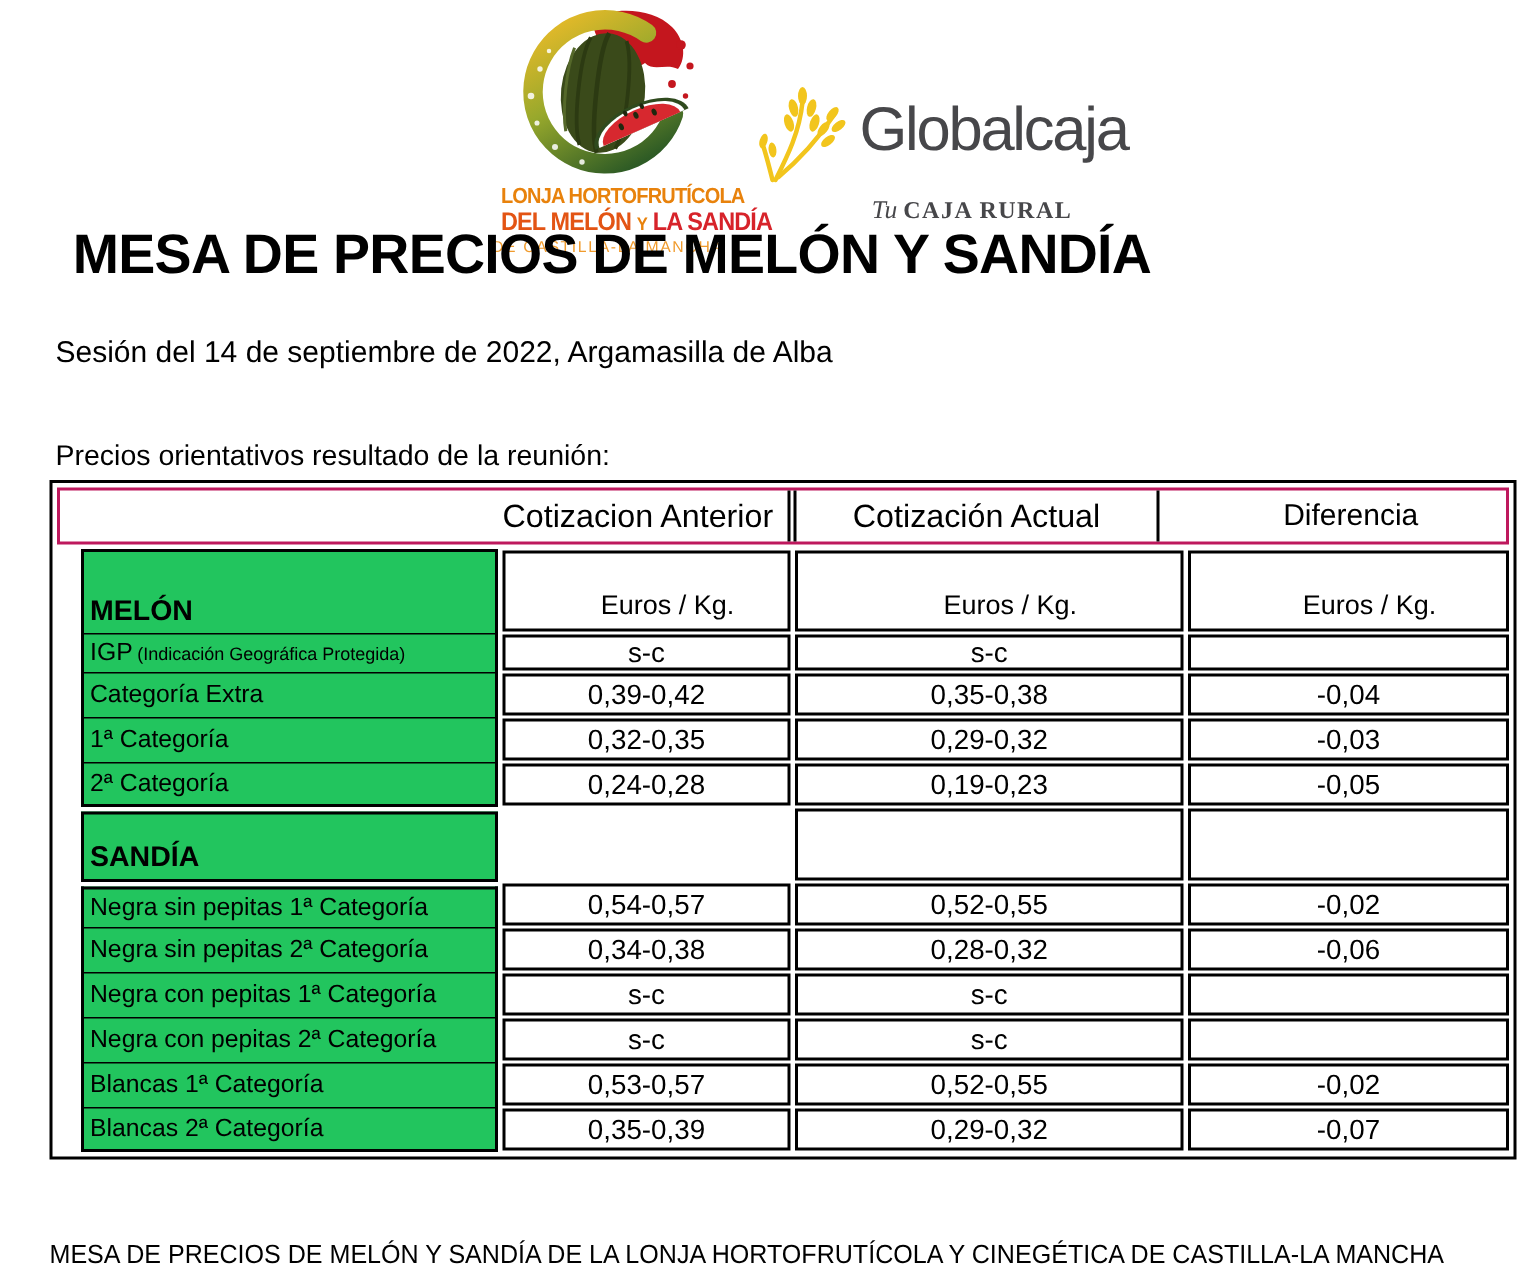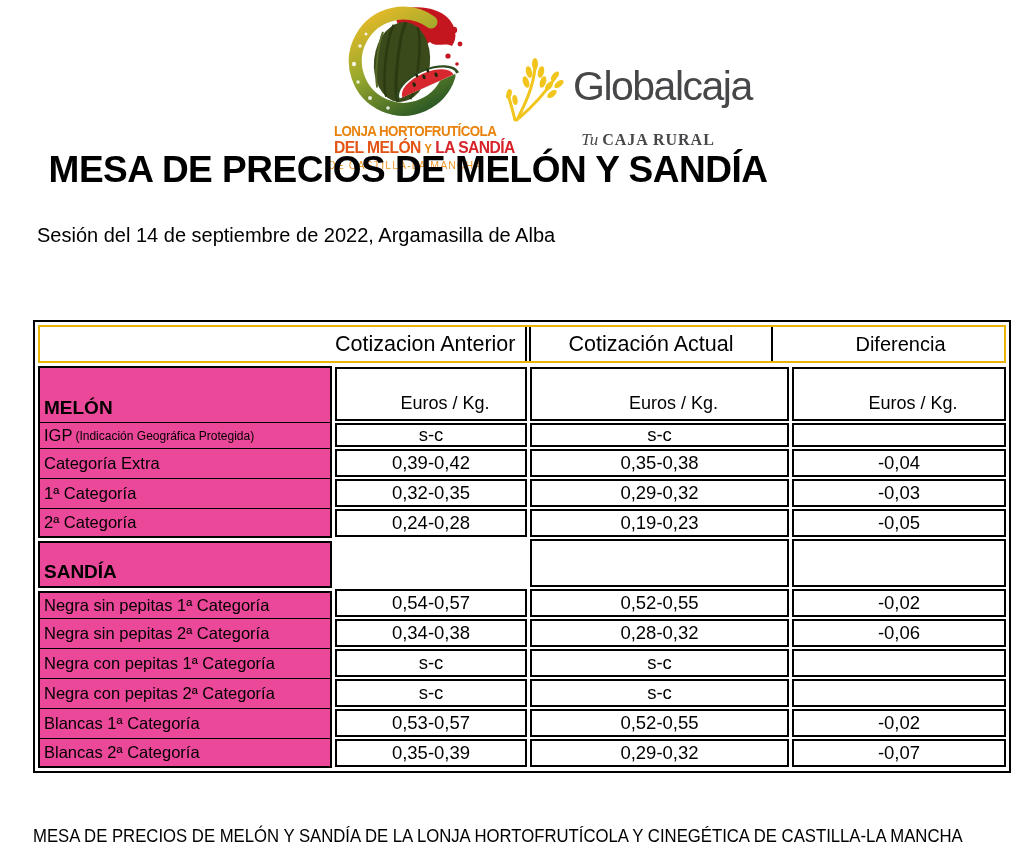--- a/index.html
+++ b/index.html
@@ -27,32 +27,32 @@
 
   
   .doc-title { position:absolute; left:0; top:149px; width:816px; text-align:center;
     font-size:37px; font-weight:bold; letter-spacing:-0.5px; }
   .session-line { position:absolute; left:37px; top:224px; font-size:20px; }
   .intro-line { position:absolute; left:37px; top:294px; font-size:19px; }
 
   
   .ptable { position:absolute; left:33px; top:320px; width:978px;
     border:2px solid #000; padding:3px; display:flex; flex-direction:column; gap:3px; background:#fff; }
-  .phead { border:2px solid #eab308; height:38px; display:flex; align-items:stretch; }
+  .phead { border:2px solid #be185d; height:38px; display:flex; align-items:stretch; }
   .ph-spacer { width:295px; }
   .ph-prev { width:192px; overflow:hidden; white-space:nowrap; display:flex; align-items:center;
     font-size:21.5px; border-right:2px solid #000; }
   .ph-cur { width:242px; margin-left:2px; border-left:2px solid #000; display:flex; align-items:center; justify-content:center; font-size:21.5px; }
   .ph-diff { flex:1; border-left:2px solid #000; display:flex; align-items:center; justify-content:center; font-size:20px;padding-left:24px; }
 
   .pbody { display:grid; grid-template-columns:294px 192px 259px 214px; column-gap:3px;
     grid-template-rows:56px 26px 30px 30px 30px 50px 30px 30px 30px 30px 30px 30px; }
 
   .c-lbl { border-left:2px solid #000; border-right:2px solid #000; display:flex; align-items:center;
-    padding-left:4px; font-size:16.5px; white-space:nowrap; overflow:hidden; background:#ec4899; }
+    padding-left:4px; font-size:16.5px; white-space:nowrap; overflow:hidden; background:#22c55e;margin-left:16px; }
   .c-lbl.first   { border-top:2px solid #000; }
   .c-lbl.divider { border-top:1px solid #000; }
   .c-lbl.boxend  { border-bottom:2px solid #000; }
   .c-lbl.newbox  { border-top:2px solid #000; margin-top:3px; }
   .c-lbl.big { font-weight:bold; font-size:19px; align-items:flex-end; padding-bottom:3px; }
   .c-lbl .note { font-size:12px; margin-left:3px; }
 
   .c-val { border:2px solid #000; margin:1px 0; display:flex; align-items:center; justify-content:center;
     font-size:18.5px; background:#fff; }
   .c-val.unit { align-items:flex-end; padding-bottom:5px; font-size:18px;padding-left:28px; }
@@ -145,20 +145,21 @@
           <ellipse cx="12" cy="46" rx="2.6" ry="5" transform="rotate(-8 12 46)"></ellipse>
         </g>
       </svg>
       <div class="gc-name" style="color:#47474A">Globalcaja</div>
     </div>
     <div class="gc-tag" style="color:#47474A"><span class="tu">Tu</span><span class="cr">CAJA RURAL</span></div>
   </div>
 
   <div class="doc-title">MESA DE PRECIOS DE MELÓN Y SANDÍA</div>
   <div class="session-line">Sesión del 14 de septiembre de 2022, Argamasilla de Alba</div>
+  <div class="intro-line">Precios orientativos resultado de la reunión:</div>
 
   <div class="ptable">
     <div class="phead">
       <div class="ph-spacer"></div>
       <div class="ph-prev">Cotizacion Anterior</div>
       <div class="ph-cur">Cotización Actual</div>
       <div class="ph-diff">Diferencia</div>
     </div>
     <div class="pbody" id="table-body">
         <div class="c-lbl first big">

